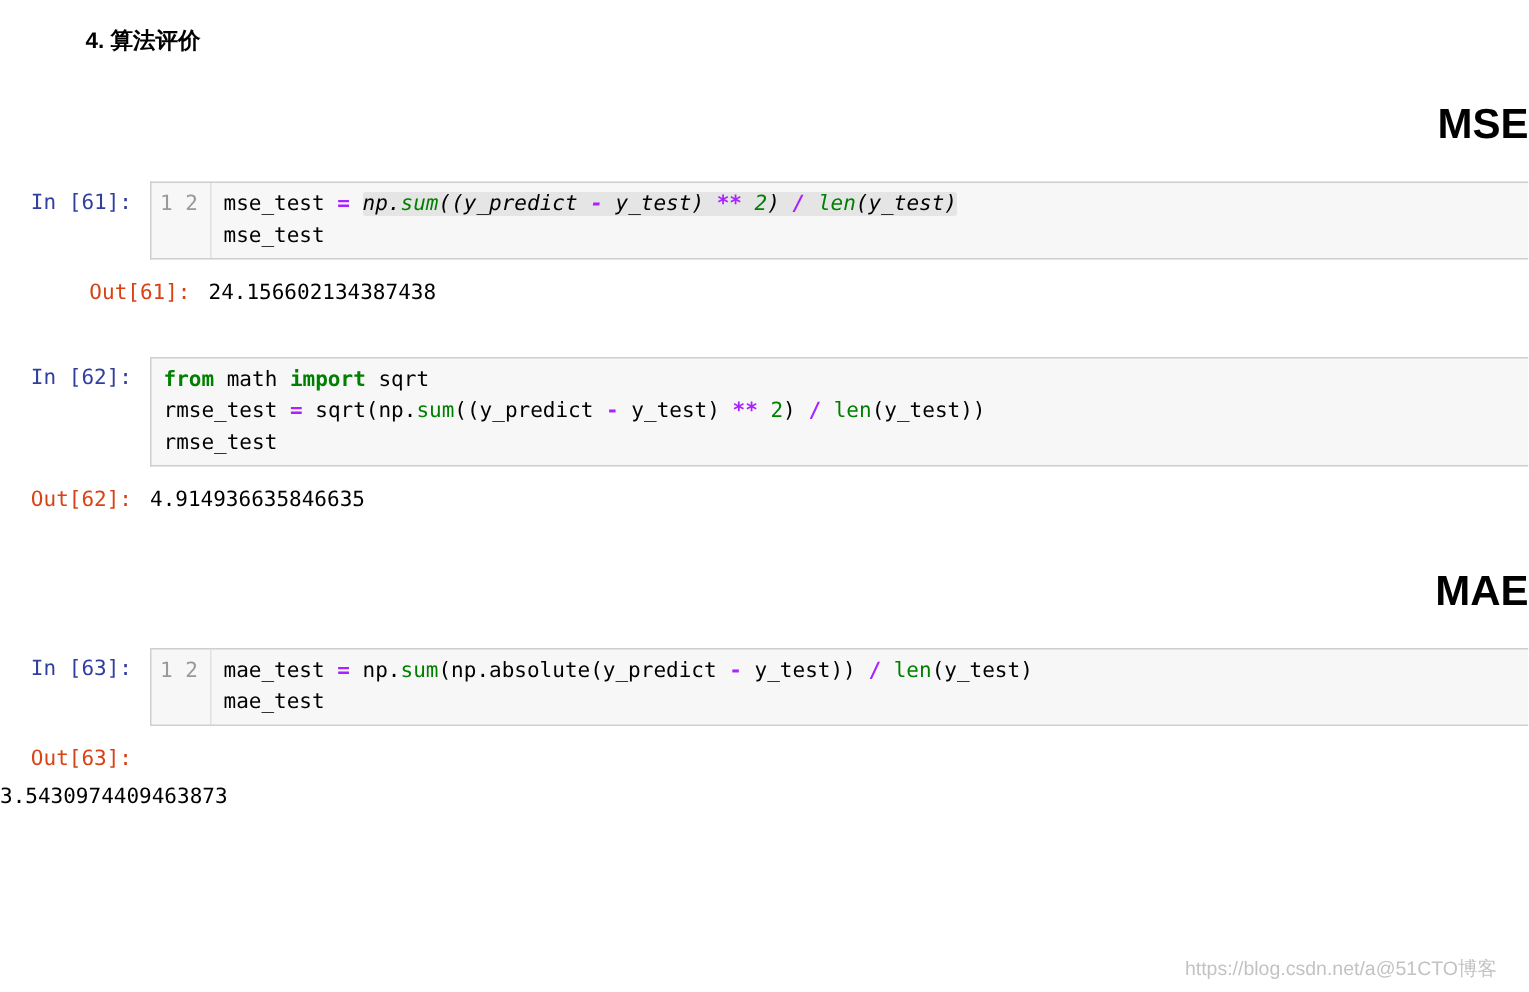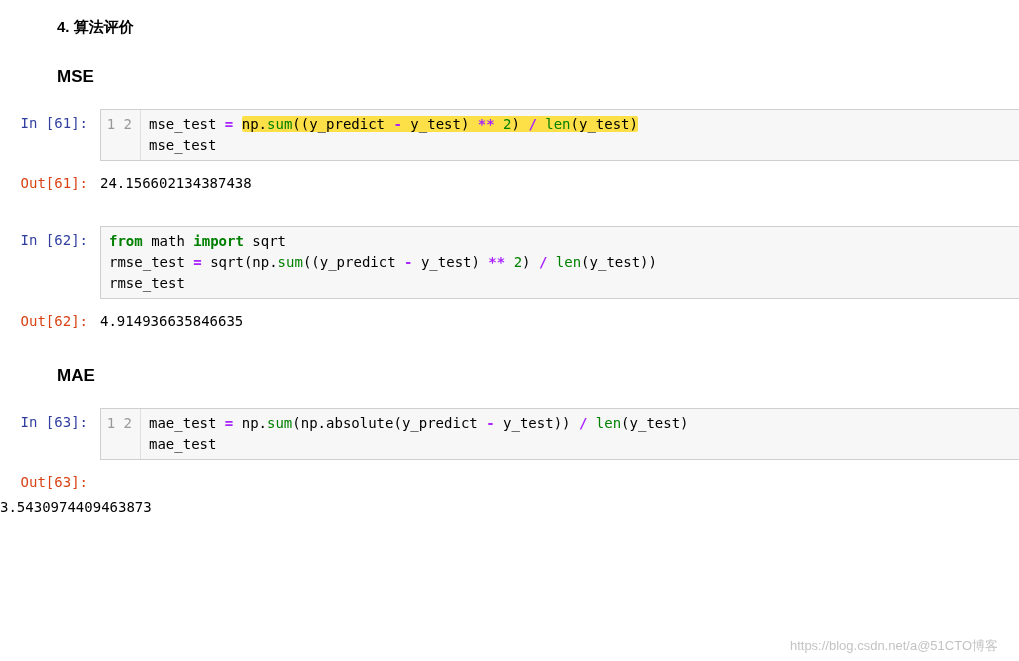--- a/index.html
+++ b/index.html
@@ -15,24 +15,25 @@
   }
   .content-area { padding-left: 57px; padding-right: 0; }
   .section-title {
     font-weight: bold;
     font-size: 15px;
     margin-top: 18px;
     margin-bottom: 30px;
   }
   .subheading {
     font-weight: bold;
-    font-size: 17px;
+    font-size: 28px;
     margin-top: 30px;
     margin-bottom: 22px;
     font-family: Arial, sans-serif;
+    text-align: right;
   }
   .cell-row {
     display: flex;
     align-items: flex-start;
     margin-bottom: 2px;
   }
   .prompt-col {
     width: 100px;
     flex-shrink: 0;
     text-align: right;
@@ -77,21 +78,21 @@
     padding: 4px 0 4px 0;
     font-family: "Consolas", "Menlo", monospace;
     font-size: 14px;
     line-height: 1.5;
     color: #000;
   }
   .tok-op   { color: #AA22FF; font-weight: bold; }
   .tok-num  { color: #008000; }
   .tok-kw   { color: #008000; font-weight: bold; }
   .tok-builtin { color: #008000; }
-  .hl-span { background: #fde047; border-radius: 2px; }
+  .hl-span { background: #e5e5e5; border-radius: 2px; font-style: italic; }
   .watermark {
     position: absolute;
     right: 21px;
     bottom: 6px;
     font-size: 13px;
     color: rgba(120,120,120,0.45);
     font-family: Arial, sans-serif;
     user-select: none;
   }
   .cell-group { margin-bottom: 28px; }
@@ -110,21 +111,21 @@
     <div class="cell-group">
       <div class="cell-row">
         <div class="prompt-col prompt-in">In  [61]:</div>
         <div class="code-block">
           <div class="gutter">1
 2</div>
           <div class="code-lines">mse_test <span class="tok-op">=</span> <span class="hl-span">np.<span class="tok-builtin">sum</span>((y_predict <span class="tok-op">-</span> y_test) <span class="tok-op">**</span> <span class="tok-num">2</span>) <span class="tok-op">/</span> <span class="tok-builtin">len</span>(y_test)</span>
 mse_test</div>
         </div>
       </div>
-      <div class="cell-row" style="margin-top: 8px;">
+      <div class="cell-row" style="margin-top: 8px; padding-left: 39px;">
         <div class="prompt-col prompt-out">Out[61]:</div>
         <div class="output-text">24.156602134387438</div>
       </div>
     </div>
     <div class="cell-group">
       <div class="cell-row">
         <div class="prompt-col prompt-in">In  [62]:</div>
         <div class="code-block">
           <div class="code-lines"><span class="tok-kw">from</span> math <span class="tok-kw">import</span> sqrt
 rmse_test <span class="tok-op">=</span> sqrt(np.<span class="tok-builtin">sum</span>((y_predict <span class="tok-op">-</span> y_test) <span class="tok-op">**</span> <span class="tok-num">2</span>) <span class="tok-op">/</span> <span class="tok-builtin">len</span>(y_test))

